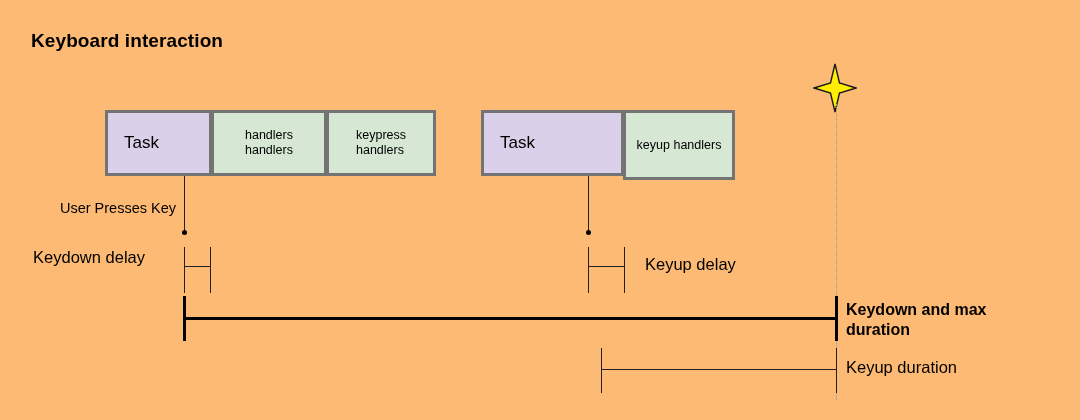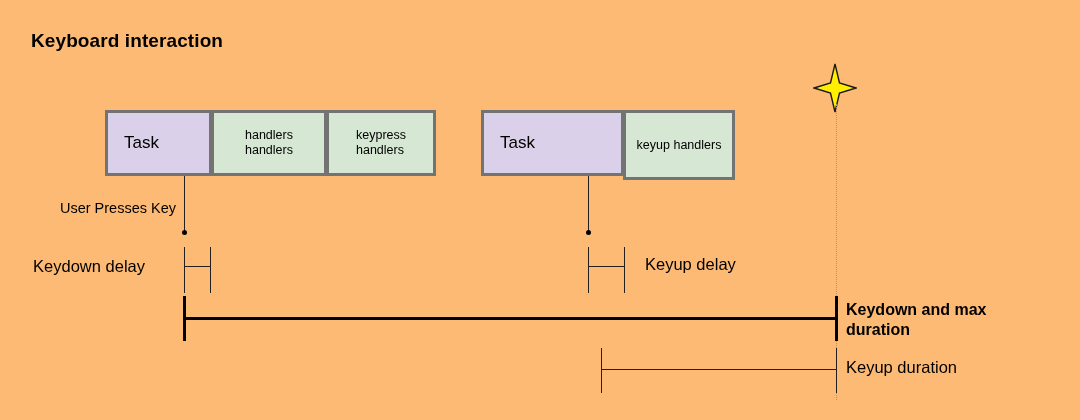--- a/index.html
+++ b/index.html
@@ -122,21 +122,21 @@
   <div class="abs lbl lbl-sm right-align" style="left:0px; top:200px; width:176px;">User Presses Key</div>
 
   <div class="abs vline" style="left:588px; top:176px; height:57px;"></div>
   <div class="abs dot" style="left:586px; top:230px;"></div>
 
   <div class="abs">
     <div class="abs vline" style="left:184px; top:247px; height:46px;"></div>
     <div class="abs vline" style="left:210px; top:247px; height:46px;"></div>
     <div class="abs hline" style="left:184px; top:266px; width:27px;"></div>
   </div>
-  <div class="abs lbl lbl-md right-align" style="left:0px; top:257px; width:145px;">Keydown delay</div>
+  <div class="abs lbl lbl-md right-align" style="left:0px; top:248px; width:145px;">Keydown delay</div>
 
   <div class="abs">
     <div class="abs vline" style="left:588px; top:247px; height:46px;"></div>
     <div class="abs vline" style="left:624px; top:247px; height:46px;"></div>
     <div class="abs hline" style="left:588px; top:266px; width:37px;"></div>
   </div>
   <div class="abs lbl lbl-md" style="left:645px; top:255px;">Keyup delay</div>
 
   <div class="abs">
     <div class="abs vthick" style="left:183px; top:296px; height:45px;"></div>

